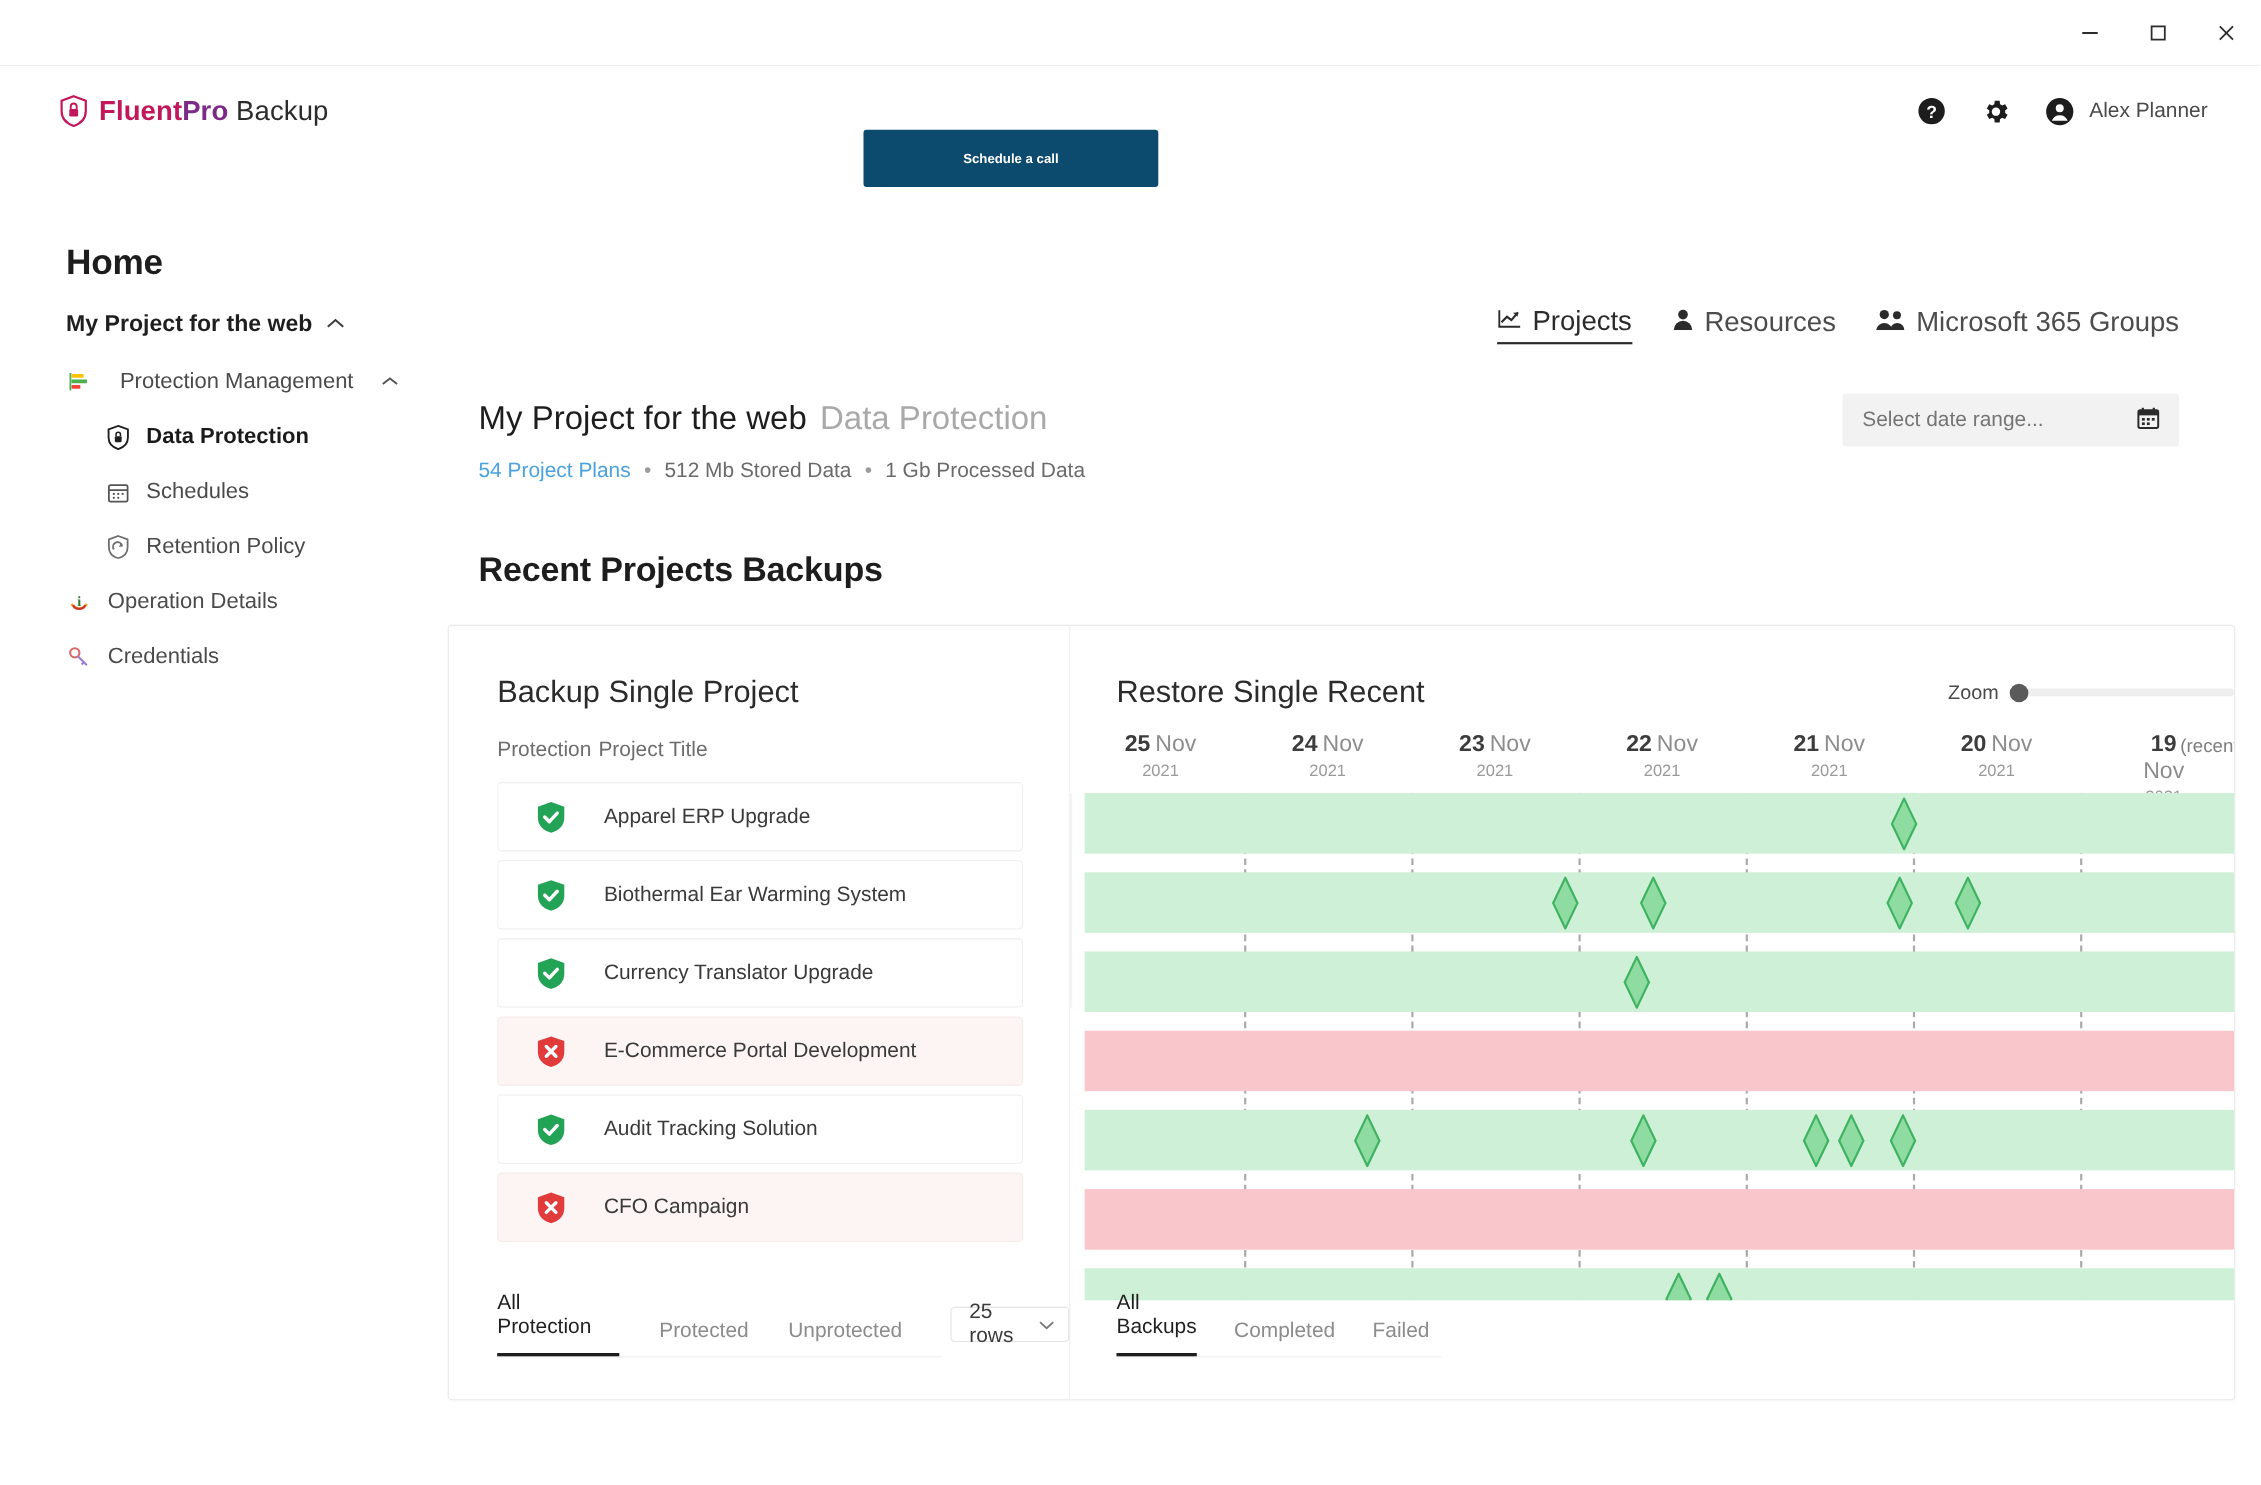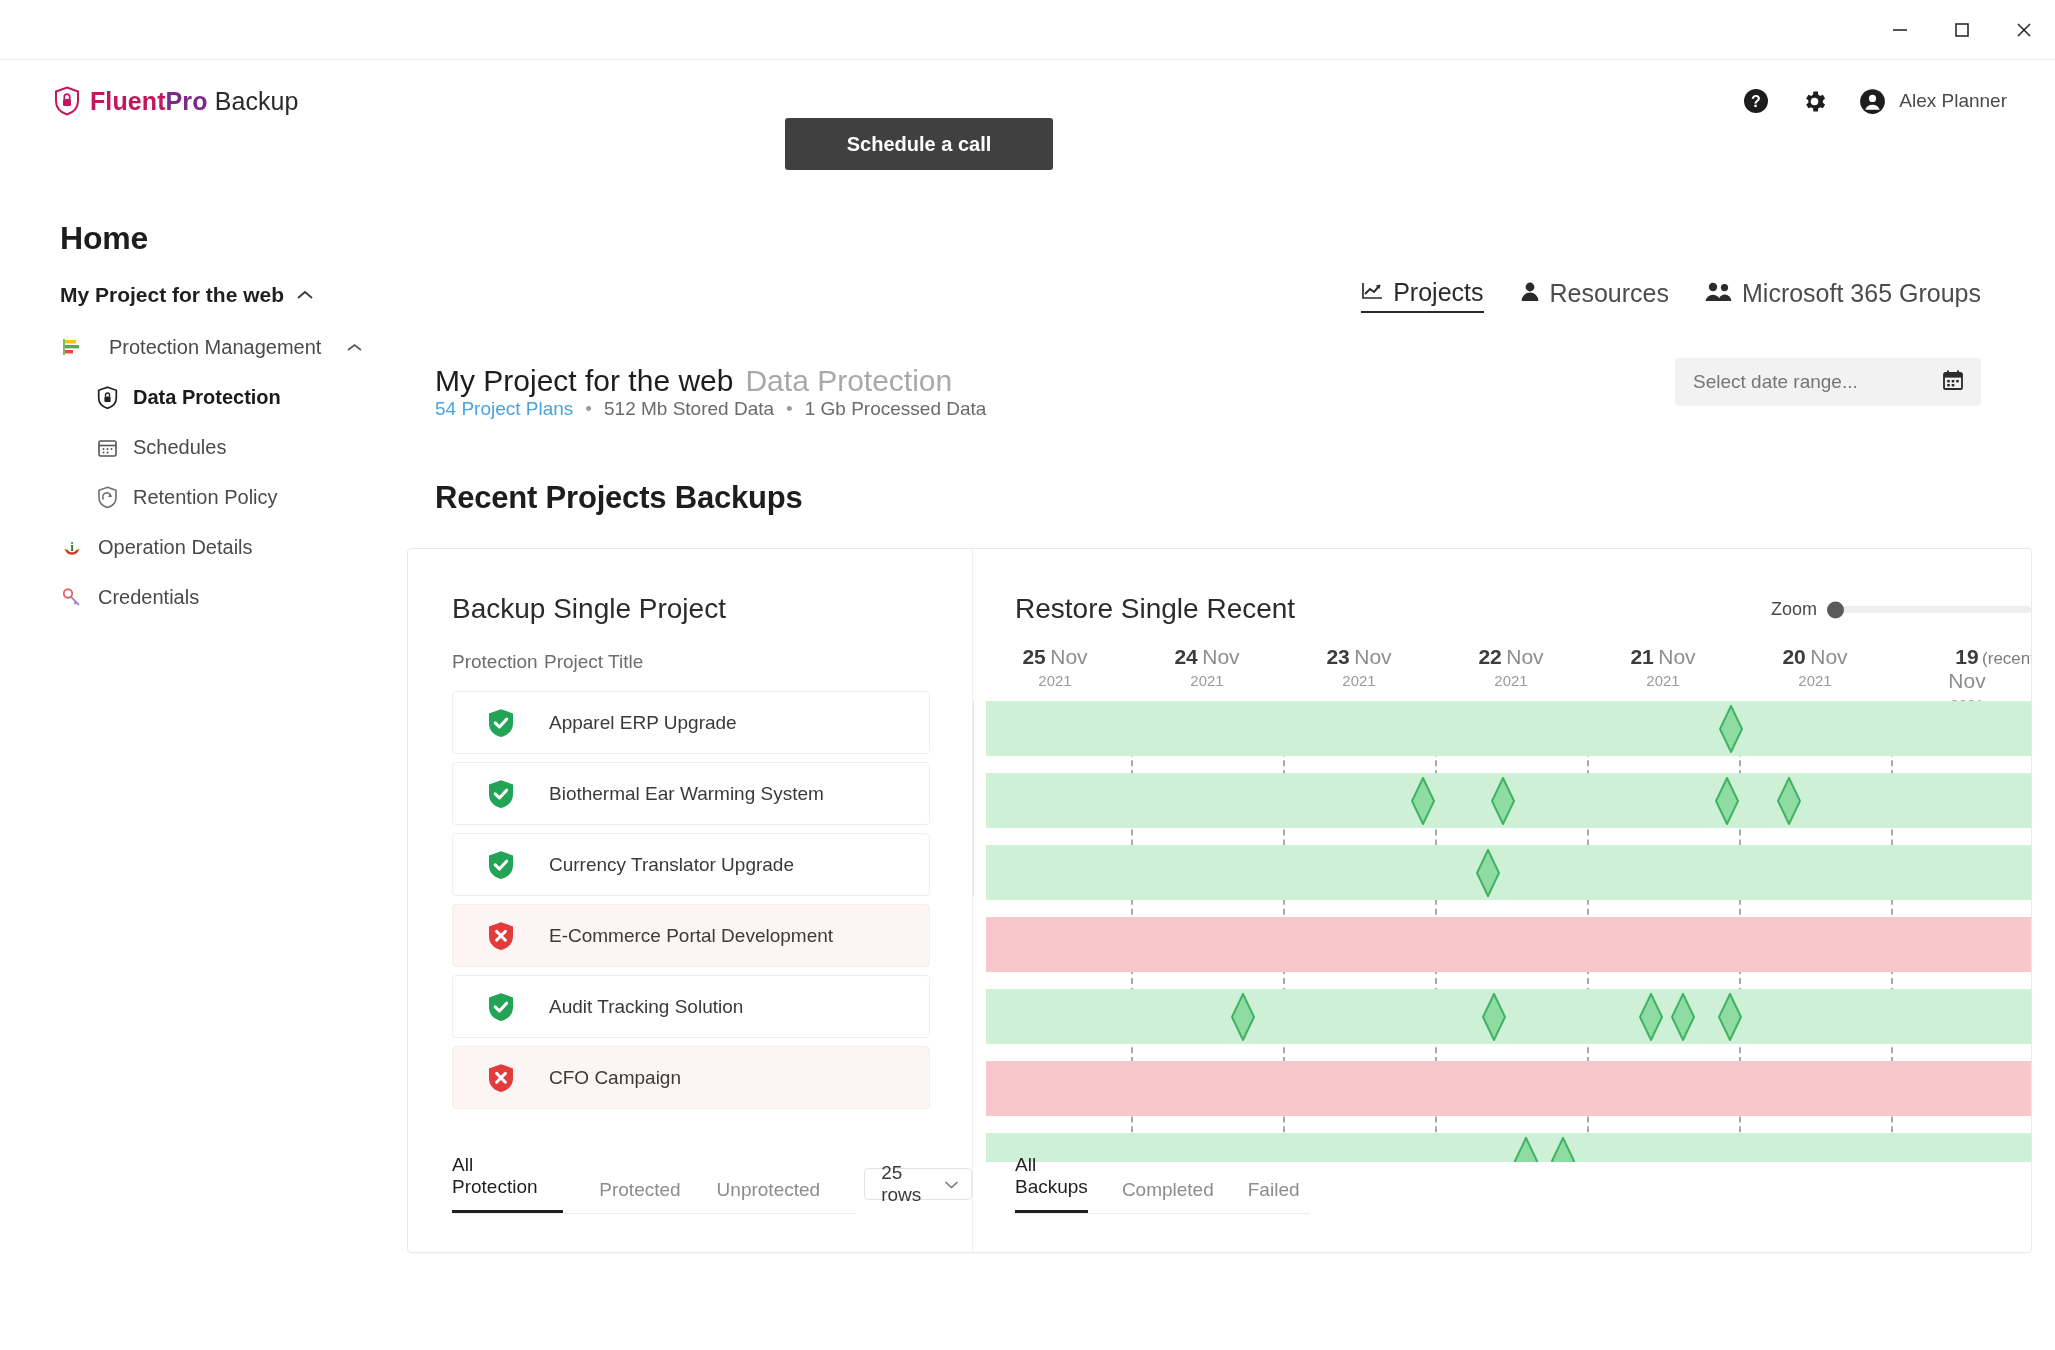--- a/index.html
+++ b/index.html
@@ -37,23 +37,23 @@
   .brand { display:flex; align-items:center; margin-left:54px; gap:10px; }
   .brand-mark { width:26px; height:30px; flex:none; }
   .brand-text { font-size:25px; letter-spacing:.1px; }
   .brand-text .fluent { color:#c2185b; font-weight:600; }
   .brand-text .pro    { color:#7b2a86; font-weight:600; }
   .brand-text .backup { color:#2b2b2b; font-weight:400; }
 
   .cta {
     position:absolute; left:919px; top:84px; transform:translate(-50%,-50%);
     width:268px; height:52px; border:none; border-radius:3px;
-    background:#404040; color:#fff;
+    background:#0c4a6e; color:#fff;
     font-family:"Liberation Sans", sans-serif;
-    font-size:20px; font-weight:700; cursor:pointer;
+    font-size:12px; font-weight:700; cursor:pointer;
     display:flex; align-items:center; justify-content:center;
   }
 
   .appbar-right {
     position:absolute; right:48px; top:50%; transform:translateY(-50%);
     display:flex; align-items:center; gap:28px;
   }
   .icon-btn { width:30px; height:30px; display:flex; align-items:center; justify-content:center; cursor:pointer; color:#1d1d1d;}
   .user { display:flex; align-items:center; gap:12px; cursor:pointer; }
   .user-name { font-size:19px; color:#4a4a4a; }
@@ -83,21 +83,21 @@
   }
   .sico { width:24px; height:24px; flex:none; display:flex; align-items:center; justify-content:center; }
 
   
   .main { flex:1; padding-top:222px; position:relative; }
   .main-inner { padding-left:5px; }
 
   .page-title { font-size:30px; color:#1d1d1d; font-weight:400; display:flex; align-items:baseline; gap:12px;}
   .page-title .sub { color:#a9a9a9; }
 
-  .meta-row { display:flex; align-items:center; }
+  .meta-row { display:flex; align-items:center; margin-top:20px; }
   .meta-link { color:#4aa3df; font-size:19px; cursor:pointer; }
   .dot { color:#9b9b9b; margin:0 12px; font-size:19px; }
   .meta-txt { color:#6b6b6b; font-size:19px; }
 
   .top-tabs { position:absolute; right:74px; top:278px; display:flex; align-items:center; gap:36px; }
   .ttab { display:flex; align-items:center; gap:10px; font-size:25px; color:#4c4c4c; padding-bottom:4px; cursor:pointer; }
   .ttab.active { border-bottom:2px solid #2b2b2b; color:#2b2b2b; }
 
   .section-head { margin-top:60px; display:flex; align-items:center; }
   .section-title { font-size:31px; font-weight:700; color:#1d1d1d; letter-spacing:-.2px; }

